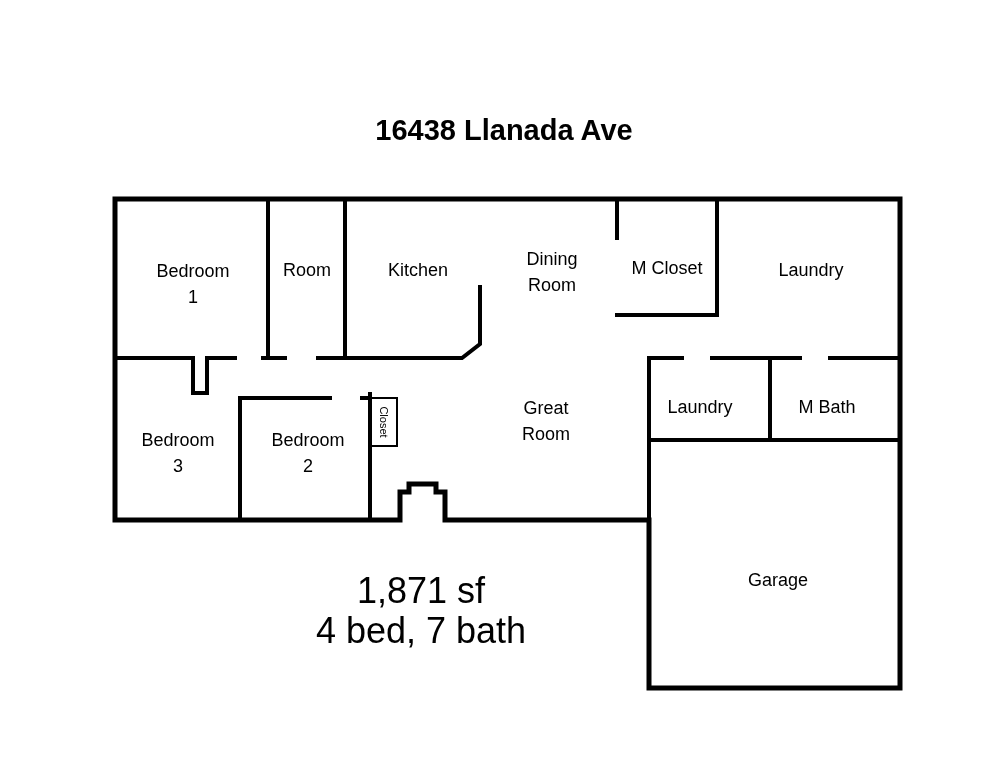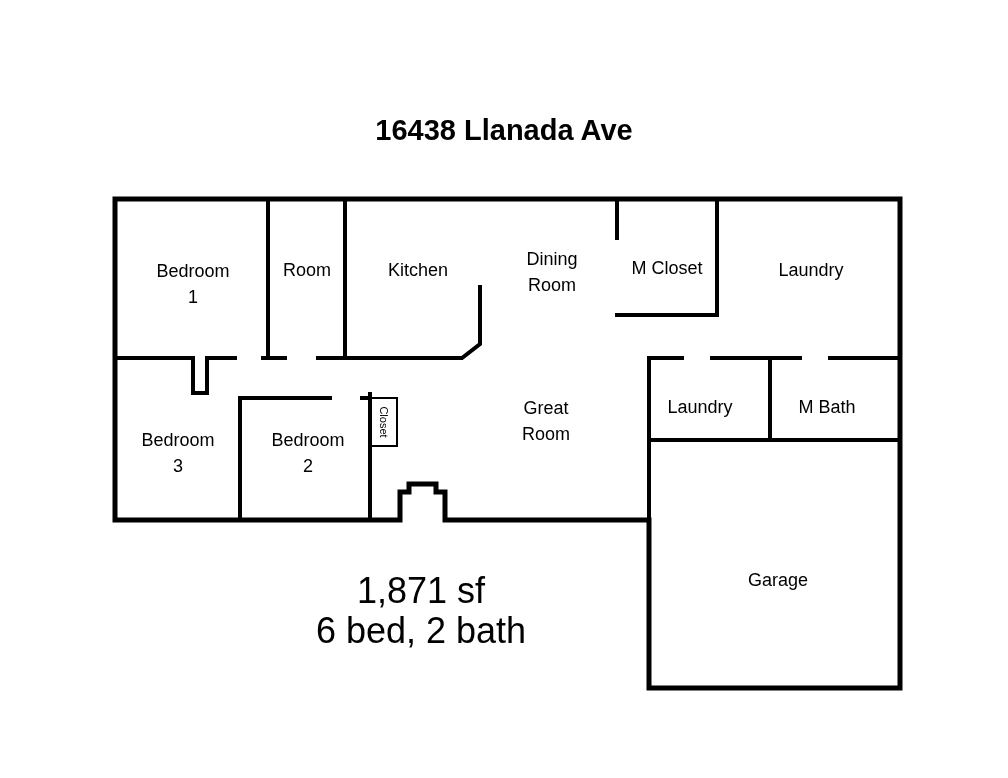--- a/index.html
+++ b/index.html
@@ -120,16 +120,16 @@
 2</div>
   <div class="label-vertical" style="left:384px; top:422px;">Closet</div>
   <div class="label" style="left:546px; top:421px;">Great
 Room</div>
   <div class="label" style="left:700px; top:407px;">Laundry</div>
   <div class="label" style="left:827px; top:407px;text-align:right;">M Bath</div>
   <div class="label" style="left:778px; top:568px;margin-top:12px;">Garage</div>
 
   <div class="stats">
     <div>1,871 sf</div>
-    <div>6 bed, 2 bath</div>
+    <div>4 bed, 7 bath</div>
   </div>
 
 </div>
 
 </body></html>

